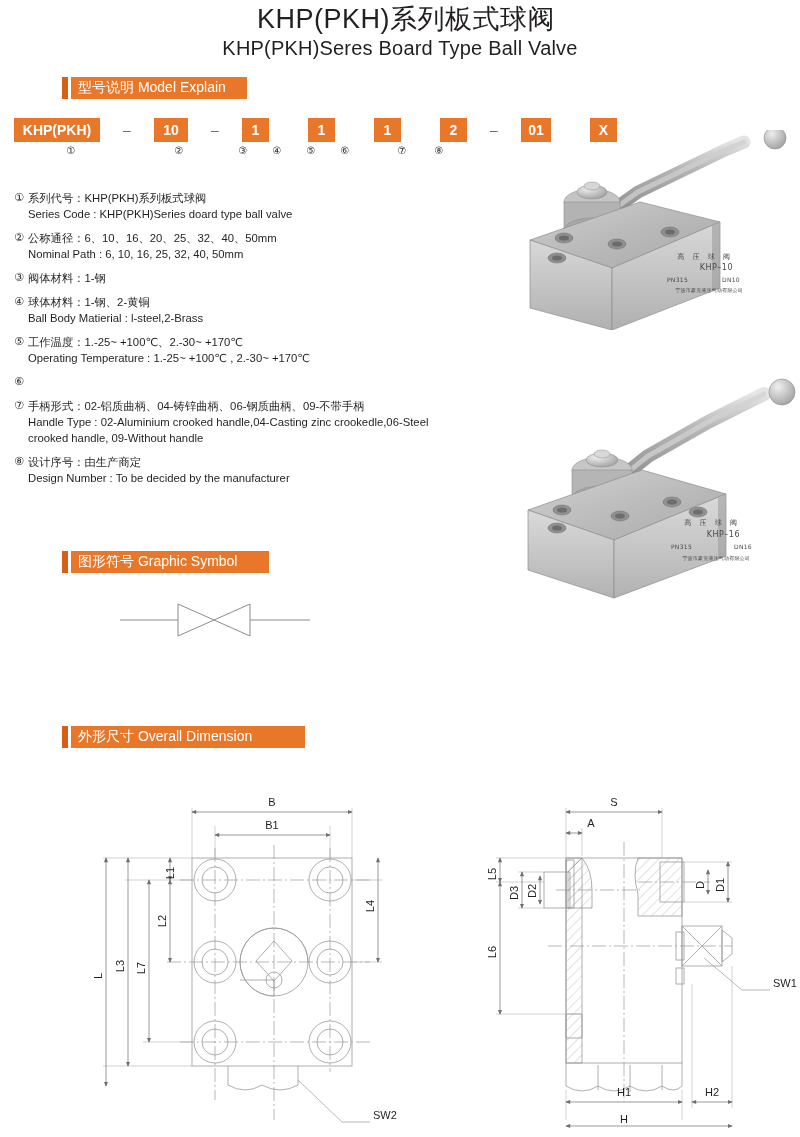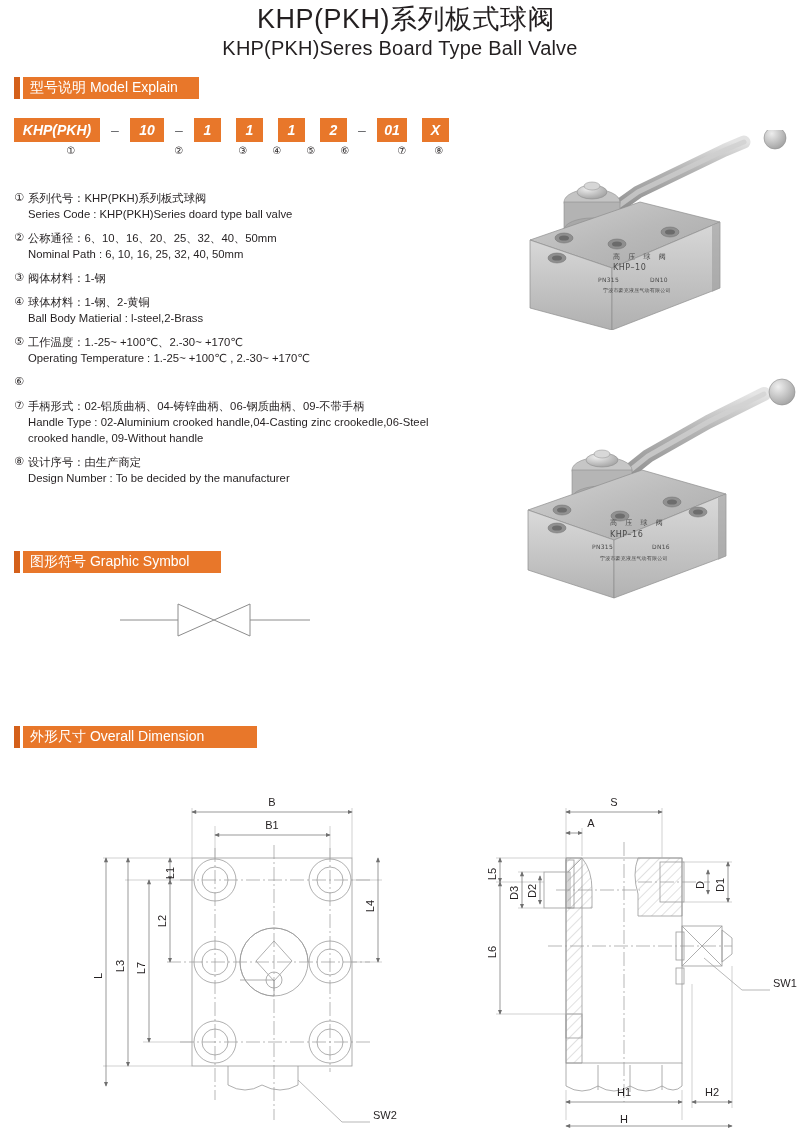--- a/index.html
+++ b/index.html
@@ -25,36 +25,36 @@
     text-align: center; font-size: 20px; font-weight: 400;
     letter-spacing: .2px; color: #231f20; line-height: 1.15;
   }
 
   
   .sec {
     position: absolute; height: 22px;
     background: #e8772a;
     display: flex; align-items: center;
     padding: 0 9px 0 16px;
-    color: #ffffff; font-size: 14px; white-space: nowrap;
+    color: #ffffff; font-size: 14px; white-space: nowrap; margin-left: 48px;
   }
   .sec::before {
     content: ""; position: absolute; left: 0; top: 0;
     width: 6px; height: 22px; background: #d4601a;
   }
   .sec .bar-gap {
     position: absolute; left: 6px; top: 0; width: 3px; height: 22px;
     background: #ffffff;
   }
   .sec-label { position: relative; z-index: 2; }
 
   
   .code-row {
     position: absolute; left: 14px; top: 118px;
-    display: flex; align-items: center; gap: 4px; font-style: italic;
+    display: flex; align-items: center; gap: 16px;
   }
   .code-box {
     background: #e8772a; color: #ffffff;
     font-weight: bold; font-size: 14px;
     height: 24px; display: flex; align-items: center; justify-content: center;
     position: relative;
   }
   .code-dash {
     color: #6d6e71; font-size: 14px; width: 22px; text-align: center;
   }
@@ -81,21 +81,21 @@
 
   
   .sym-wrap { position: absolute; left: 120px; top: 600px; }
 
   
   .dwg { position: absolute; }
 
   
   .photo { position: absolute; }
   .plate-text {
-    position: absolute; text-align: left; color: #4a4a4a;
+    position: absolute; text-align: right; color: #4a4a4a;
     font-family: "DejaVu Sans", sans-serif; white-space: nowrap;
   }
   .pt-cn1 { font-size: 7px; letter-spacing: 3px; }
   .pt-model { font-size: 8px; letter-spacing: .5px; }
   .pt-pn { font-size: 6px; letter-spacing: .3px; }
   .pt-comp { font-size: 5px; letter-spacing: .2px; }
 </style>
 </head>
 <body>
 

